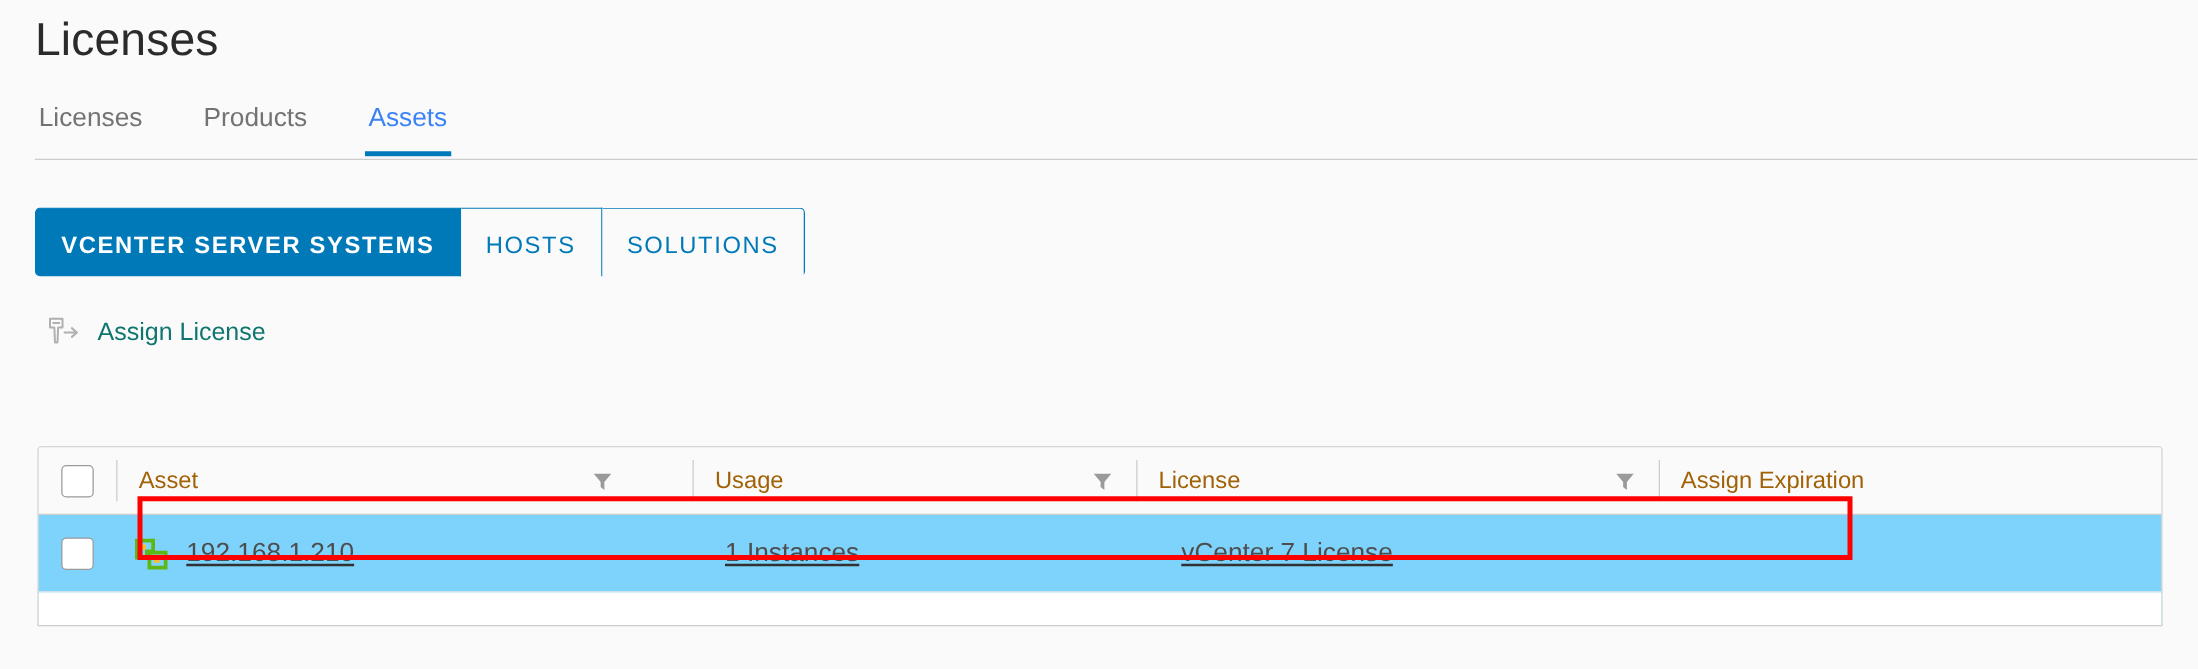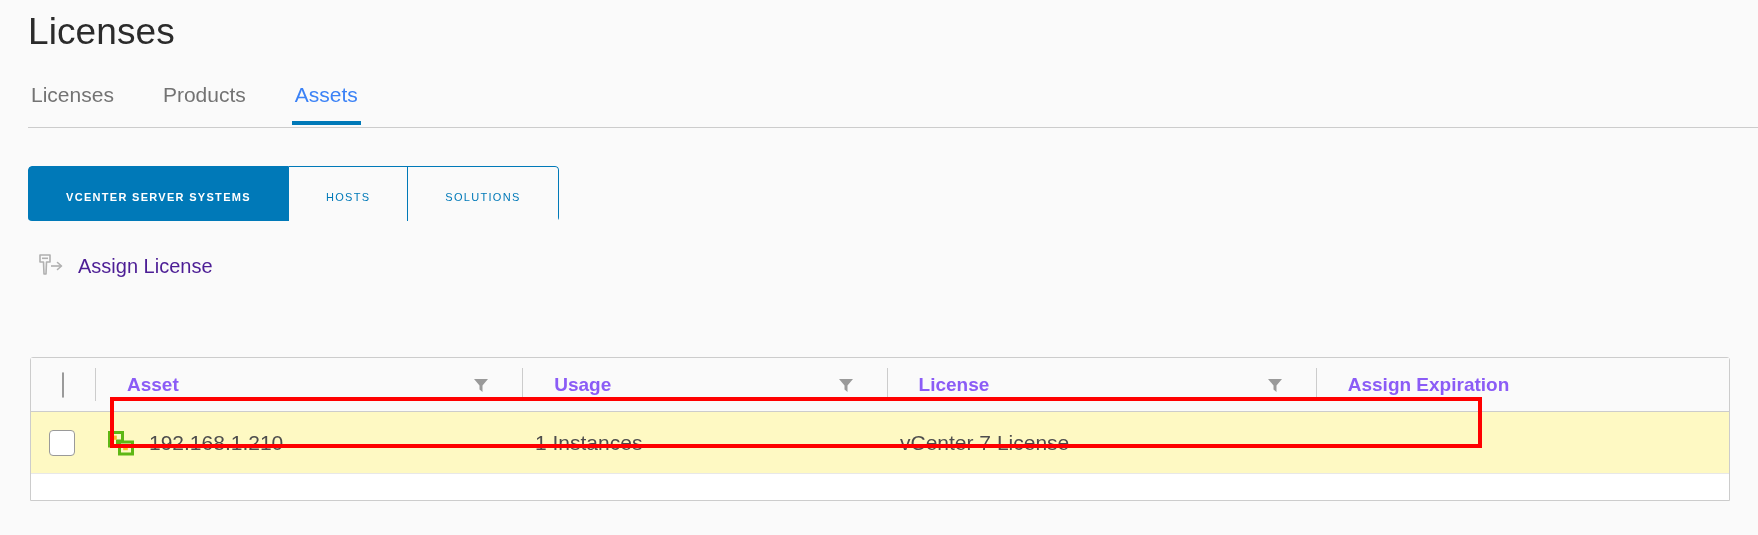--- a/index.html
+++ b/index.html
@@ -61,23 +61,23 @@
     left: 28px; top: 166px;
     display: flex;
     height: 55px;
     border-radius: 4px;
     overflow: hidden;
   }
   .btn {
     display: flex;
     align-items: center;
     justify-content: center;
-    font-size: 11px;
+    font-size: 19px;
     letter-spacing: 1.3px;
-    padding: 0 37px;
+    padding: 0 20px;
     border: 1px solid #0079b8;
     border-left-width: 0;
     background: #fafafa;
     color: #0079b8;
     cursor: pointer;
     white-space: nowrap;
     text-transform: uppercase;
     height: 62px;
   }
   .btn:first-child {
@@ -101,21 +101,21 @@
     position: absolute;
     left: 33px; top: 246px;
     display: flex;
     align-items: center;
     height: 40px;
   }
   .action-btn {
     display: flex;
     align-items: center;
     gap: 11px;
-    color: #4c1d95;
+    color: #0f766e;
     font-size: 20px;
     cursor: default;
     padding: 2px 4px;
   }
   .action-btn svg { display: block; }
 
   
   .table {
     position: absolute;
     left: 30px; top: 357px;
@@ -128,50 +128,50 @@
   .thead {
     display: flex;
     height: 54px;
     background: #fafafa;
     border-bottom: 1px solid #cccccc;
   }
   .th {
     display: flex;
     align-items: center;
     position: relative;
-    padding: 0 32px;
-    font-weight: 700;
-    color: #8b5cf6;
+    padding: 0 18px;
+    font-weight: 400;
+    color: #a16207;
     font-size: 19px;
   }
   .th + .th::before {
     content: "";
     position: absolute;
     left: 0; top: 10px; bottom: 10px;
     width: 1px;
     background: #cccccc;
   }
   .th .label { flex: 1; }
   .th .funnel { margin-left: auto; padding-left: 8px; display: flex; align-items: center; }
 
   .cb-cell { width: 62px; display: flex; align-items: center; justify-content: center; }
   .col-asset { width: 428px; }
-  .col-usage { width: 365px; }
+  .col-usage { width: 365px; margin-left: 45px; }
   .col-license { width: 430px; gap: 40px; }
   .col-exp { width: 414px; }
 
   .checkbox {
     width: 26px; height: 26px;
     border: 1px solid #9a9a9a;
     border-radius: 4px;
     background: #ffffff;
     cursor: pointer;
   }
 
-  .tbody { background: #fef9c3; }
+  .tbody { background: #7dd3fc; text-decoration: underline; }
   .tr {
     display: flex;
     height: 62px;
     align-items: center;
     border-bottom: 1px solid #e8e8e8;
   }
   .td {
     display: flex;
     align-items: center;
     padding: 0 14px;

